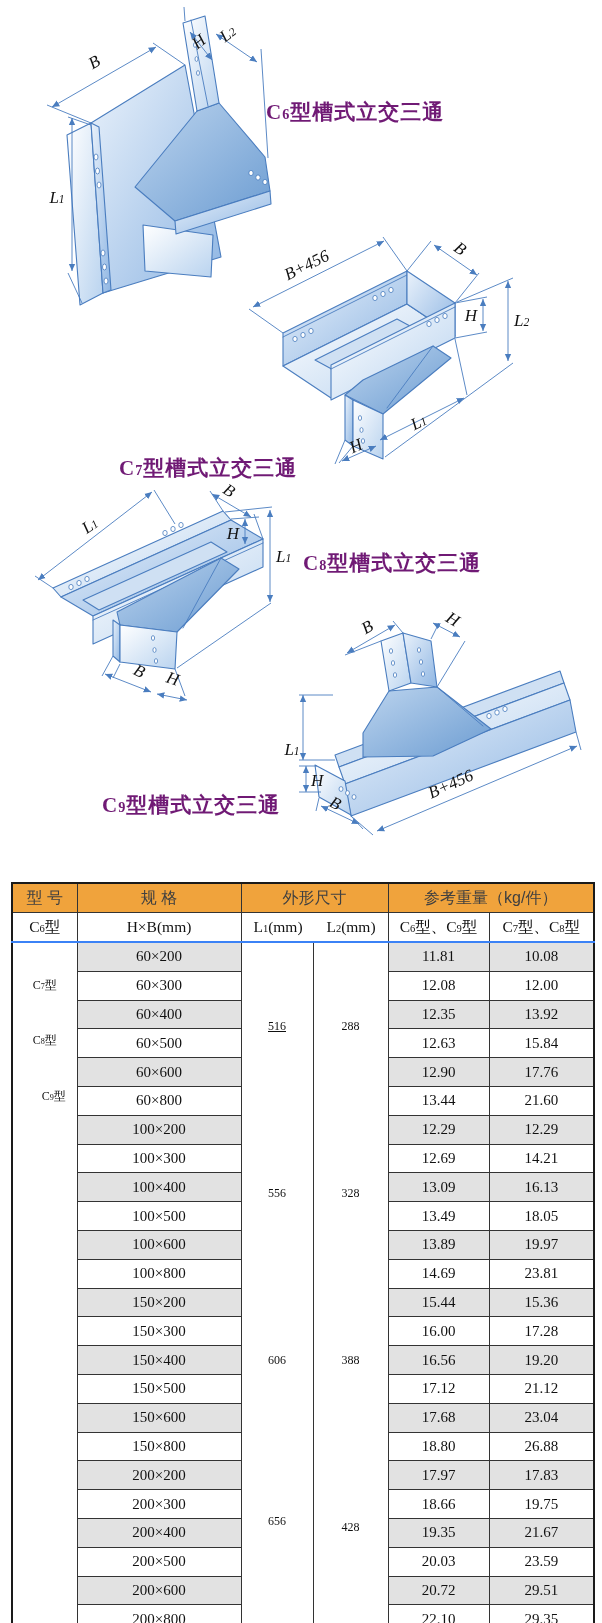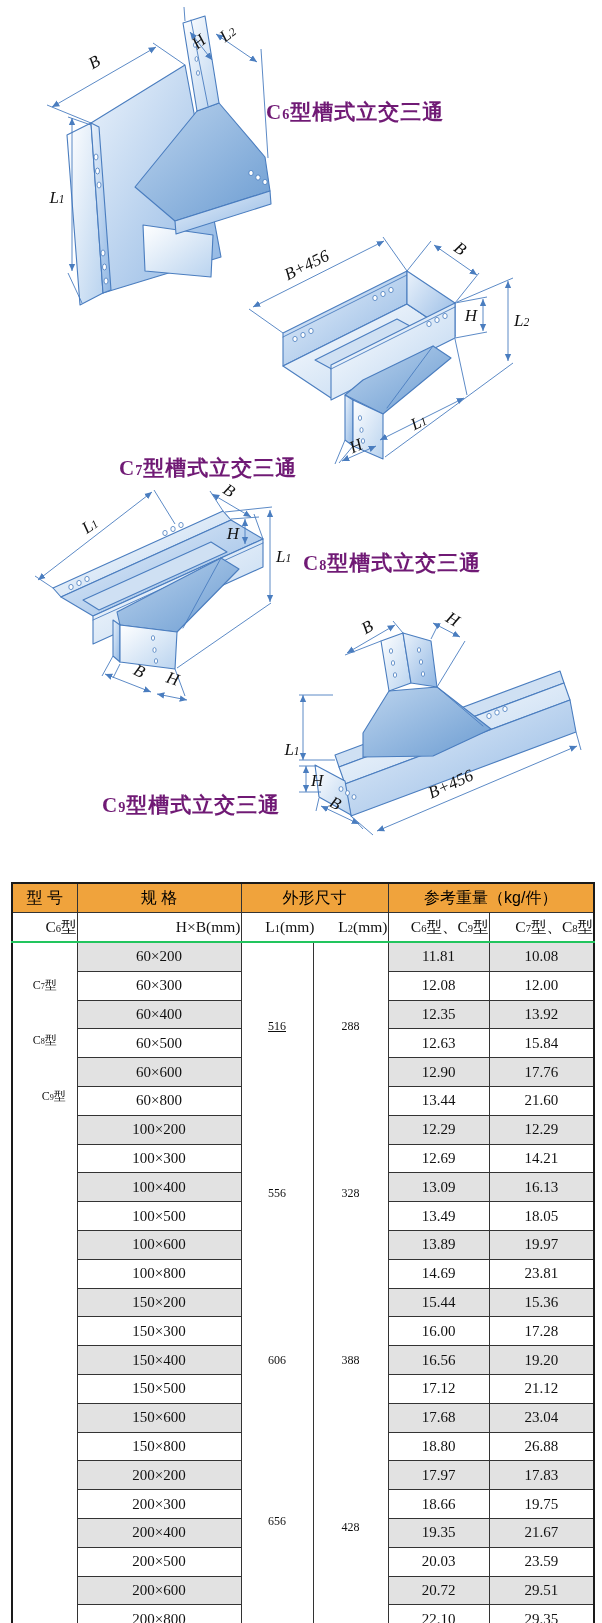--- a/index.html
+++ b/index.html
@@ -21,24 +21,24 @@
   .cap-c6{left:266px;top:98px;}
   .cap-c7{left:119px;top:407px;margin-top:47px;}
   .cap-c8{left:303px;top:549px;}
   .cap-c9{left:102px;top:791px;}
   
   .spec-table{position:absolute;left:11px;top:882px;width:582px;
      border-collapse:collapse;table-layout:fixed;background:#fff;}
   .spec-table th,.spec-table td{border:1px solid #333;padding:0;text-align:center;
      vertical-align:middle;font-weight:normal;overflow:visible;}
   .spec-table{border:2px solid #1a1a1a;}
-  .spec-table thead tr.orange th{background:#F0A33C;color:#000000;height:28px;
+  .spec-table thead tr.orange th{background:#F0A33C;color:#404040;height:28px;
      font-size:16px;font-family:"Liberation Sans","DejaVu Sans",sans-serif;}
   .spec-table thead tr.subhead th{height:28px;font-size:15.5px;background:#fff;
-     border-bottom:2px solid #22c55e;text-align:right;}
+     border-bottom:2px solid #3b82f6;}
   .spec-table tbody td{height:27.8px;font-size:15px;}
   .spec-table tbody tr.odd td.sp{background:#e2e2e2;}
   .dimpair{display:flex;}
   .dimpair span{flex:1;}
   td.mergecell{position:relative;background:#fff;}
   td.mergecell .mlabel,td.mergecell .vlabel{position:absolute;left:0;right:0;
      transform:translateY(-50%);text-align:center;font-size:12px;line-height:1;}
 </style>
 </head>
 <body>

